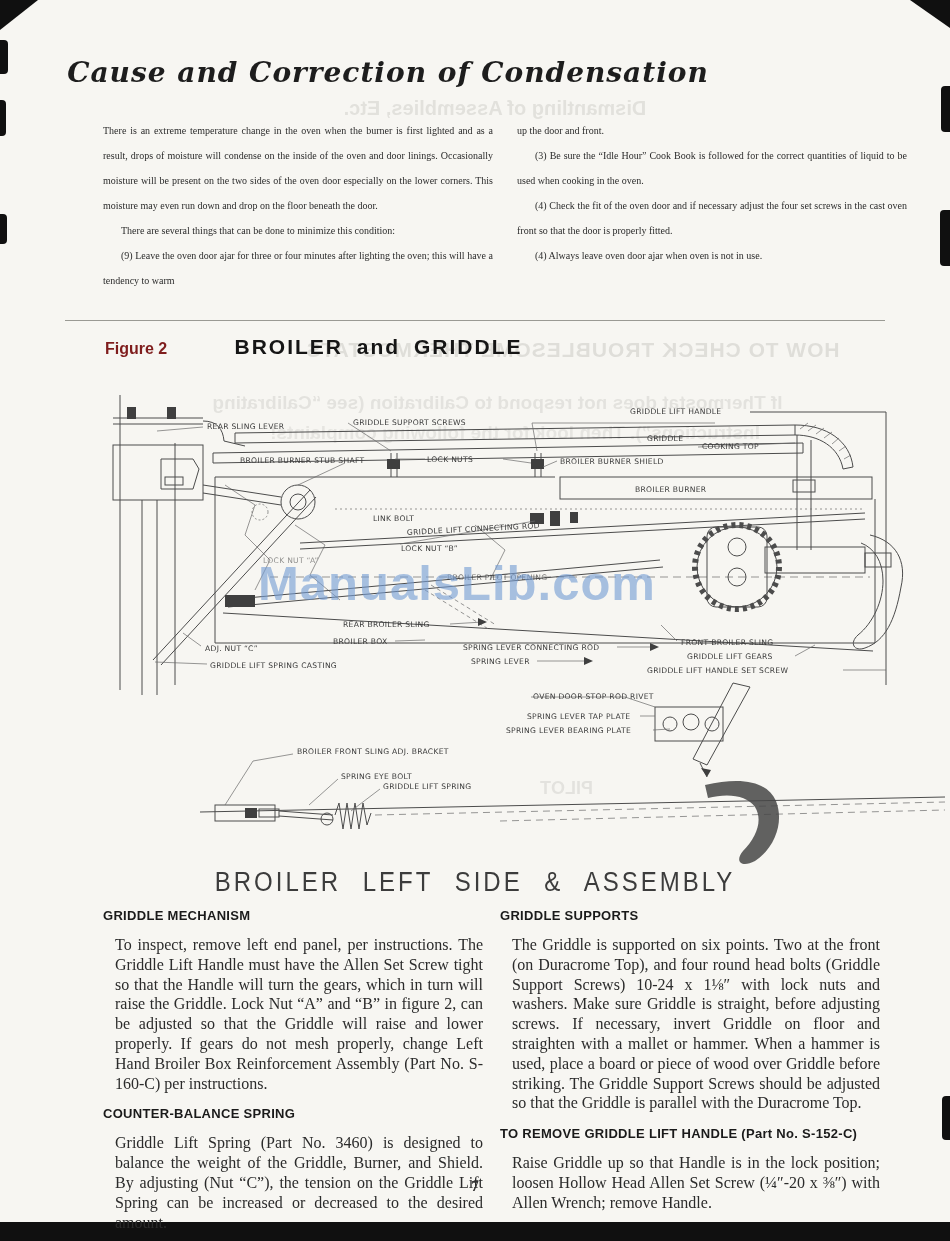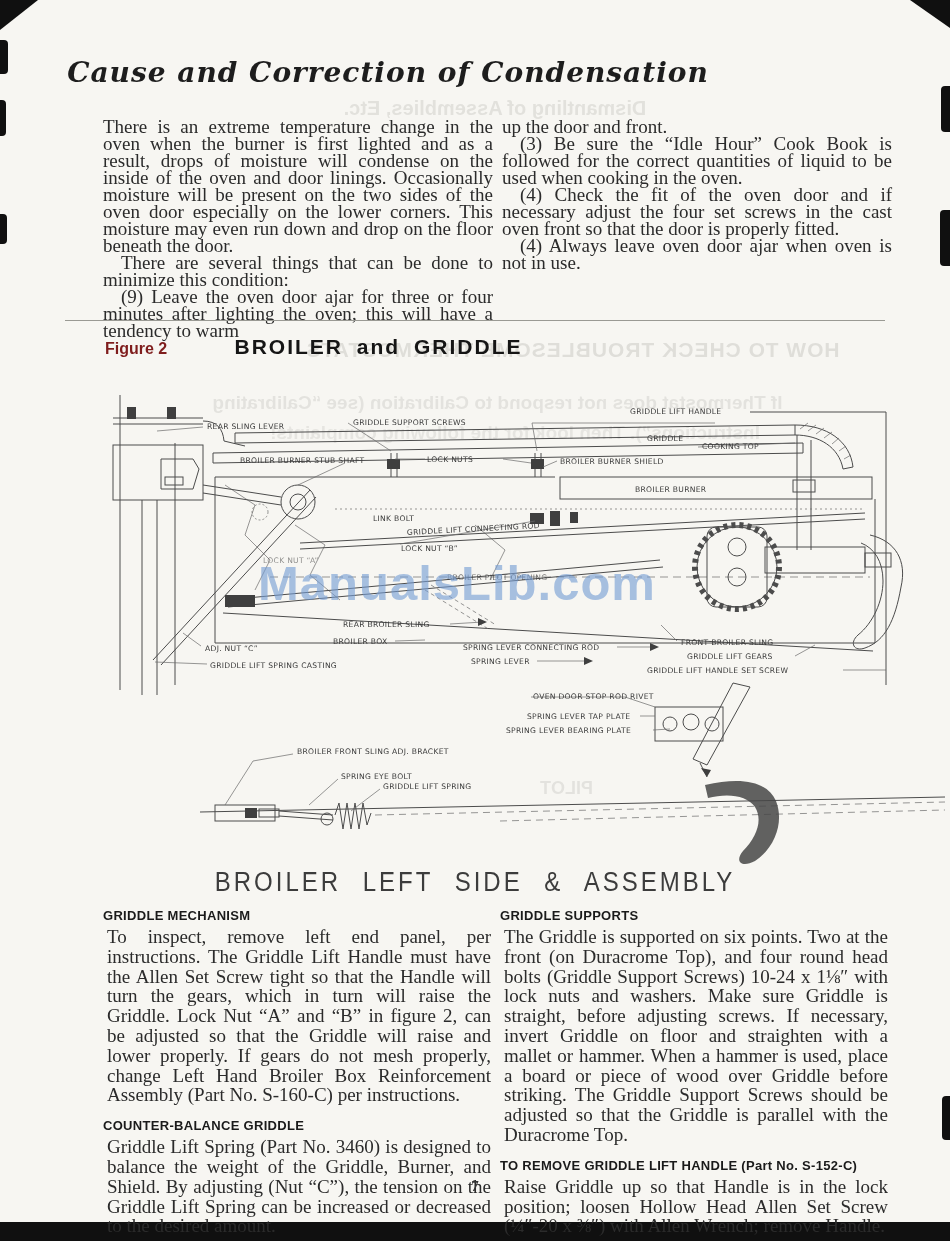--- a/index.html
+++ b/index.html
@@ -24,23 +24,23 @@
     font-family:"Liberation Sans",sans-serif;font-weight:bold;white-space:nowrap;}
   .bt1{top:97px;left:330px;width:330px;font-size:20px;opacity:.13;text-align:center;}
   .bt2{top:338px;left:285px;width:575px;font-size:21px;opacity:.15;text-align:center;letter-spacing:1px;}
   .bt3{top:392px;left:165px;width:665px;font-size:19px;opacity:.12;text-align:center;}
   .bt4{top:422px;left:215px;width:600px;font-size:19px;opacity:.10;text-align:center;}
   .bt5{top:778px;left:540px;font-size:18px;opacity:.12;}
   
   .page-title{position:absolute;top:56px;left:0;width:776px;text-align:center;
     font-family:"DejaVu Serif",serif;font-style:italic;font-weight:bold;
     font-size:28px;letter-spacing:1px;color:#1d1d1d;}
-  .col{position:absolute;width:390px;text-align:justify;font-size:19px;line-height:17px;}
+  .col{position:absolute;width:390px;text-align:justify;font-size:10px;line-height:25px;}
   .col-l{left:103px;top:118px;}
-  .col-r{left:502px;top:118px;}
+  .col-r{left:517px;top:118px;}
   .col p{margin:0;}
   .col p.indent{text-indent:18px;}
   .rule{position:absolute;left:65px;top:320px;width:820px;height:1px;background:#9a9a94;}
   
   .fig-label{position:absolute;left:105px;top:340px;font-family:"Liberation Sans",sans-serif;
     font-weight:bold;font-size:16px;color:#7f1d1d;}
   .fig-title{position:absolute;left:0;top:335px;width:757px;text-align:center;
     font-family:"Liberation Sans",sans-serif;font-weight:bold;font-size:21px;
     letter-spacing:2px;word-spacing:6px;color:#151515;}
   
@@ -57,21 +57,21 @@
   .assembly-title{position:absolute;left:0;top:868px;width:950px;text-align:center;
     font-family:"Liberation Sans",sans-serif;font-weight:200;font-size:24px;
     letter-spacing:3px;word-spacing:12px;color:#3c3c3c;transform:scale(1,1.15);}
   
   .bcol{position:absolute;width:392px;top:908px;}
   .bcol-l{left:103px;}
   .bcol-r{left:500px;}
   .sec{margin-bottom:13px;}
   .sec h3{margin:0 0 3px 0;font-family:"Liberation Sans",sans-serif;
     font-size:13px;letter-spacing:.3px;color:#1a1a1a;}
-  .sec p{margin:4px;text-align:justify;font-size:19px;line-height:19.8px;}
+  .sec p{margin:12px;text-align:justify;font-size:16px;line-height:19.8px;}
   .page-num{position:absolute;left:0;top:1178px;width:950px;text-align:center;
     font-size:15px;font-weight:bold;color:#333;}
 </style>
 </head>
 <body>
 
 <div class="artifact corner-tl"></div>
 <div class="artifact corner-tr"></div>
 <div class="artifact edge-l1"></div>
 <div class="artifact edge-l2"></div>
@@ -282,21 +282,21 @@
 <div class="watermark">ManualsLib.com</div>
 
 <div class="assembly-title">BROILER LEFT SIDE &amp; ASSEMBLY</div>
 
 <div class="bcol bcol-l">
   <div class="sec">
     <h3>GRIDDLE MECHANISM</h3>
     <p>To inspect, remove left end panel, per instructions. The Griddle Lift Handle must have the Allen Set Screw tight so that the Handle will turn the gears, which in turn will raise the Griddle. Lock Nut “A” and “B” in figure 2, can be adjusted so that the Griddle will raise and lower properly. If gears do not mesh properly, change Left Hand Broiler Box Reinforcement Assembly (Part No. S-160-C) per instructions.</p>
   </div>
   <div class="sec">
-    <h3>COUNTER-BALANCE GRIDDLE</h3>
+    <h3>COUNTER-BALANCE SPRING</h3>
     <p>Griddle Lift Spring (Part No. 3460) is designed to balance the weight of the Griddle, Burner, and Shield. By adjusting (Nut “C”), the tension on the Griddle Lift Spring can be increased or decreased to the desired amount.</p>
   </div>
 </div>
 <div class="bcol bcol-r">
   <div class="sec">
     <h3>GRIDDLE SUPPORTS</h3>
     <p>The Griddle is supported on six points. Two at the front (on Duracrome Top), and four round head bolts (Griddle Support Screws) 10-24 x 1⅛″ with lock nuts and washers. Make sure Griddle is straight, before adjusting screws. If necessary, invert Griddle on floor and straighten with a mallet or hammer. When a hammer is used, place a board or piece of wood over Griddle before striking. The Griddle Support Screws should be adjusted so that the Griddle is parallel with the Duracrome Top.</p>
   </div>
   <div class="sec">
     <h3>TO REMOVE GRIDDLE LIFT HANDLE (Part No. S-152-C)</h3>

